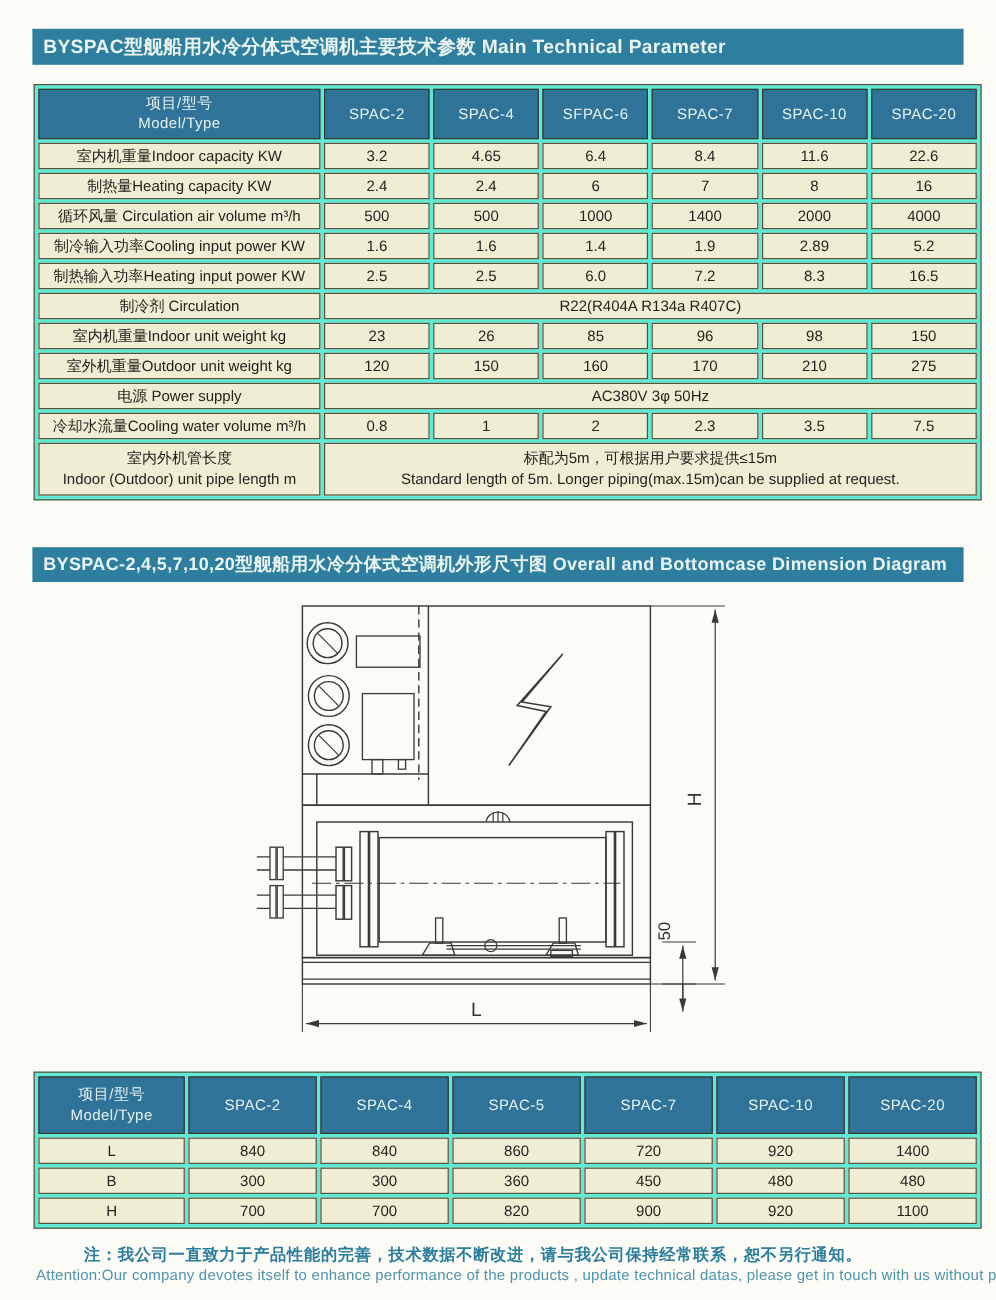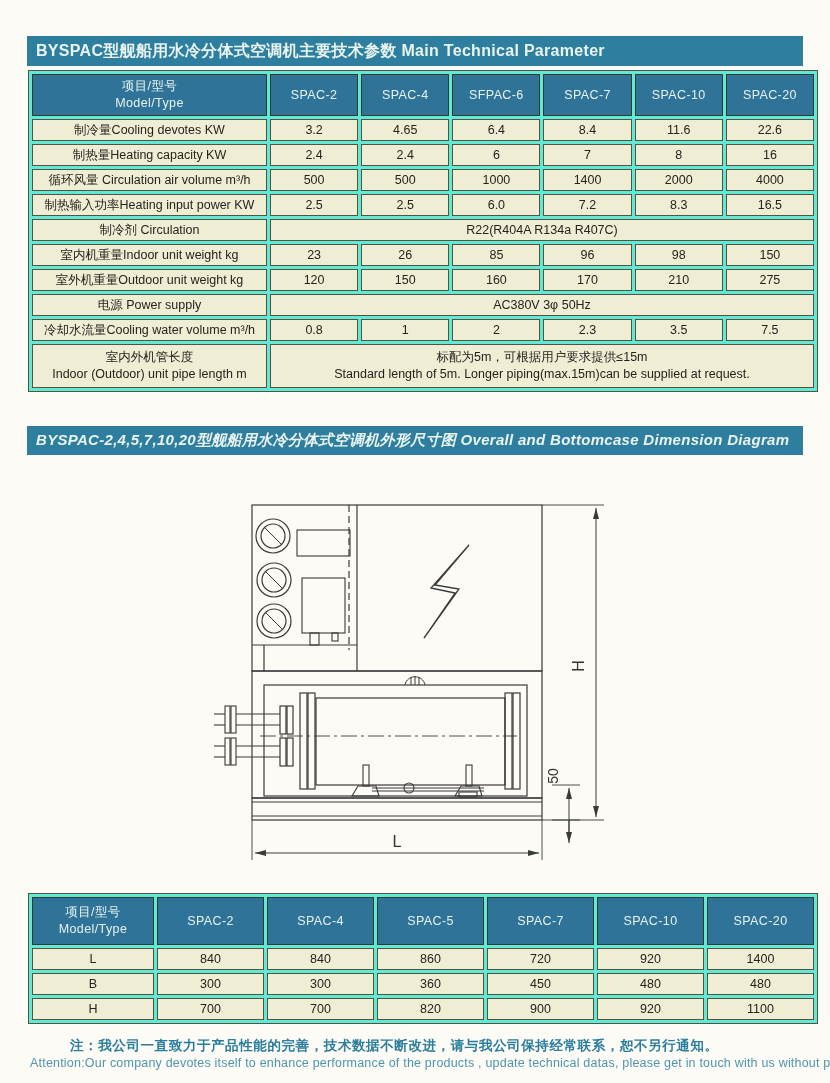--- a/index.html
+++ b/index.html
@@ -17,22 +17,22 @@
     position: absolute;
     left: 27px;
     width: 776px;
     background: #2e7e9f;
     color: #e9f4ef;
     font-weight: bold;
     padding: 5px 9px 4px 9px;
     letter-spacing: 0.3px;
     white-space: nowrap;
   }
-  #banner1 { top: 36px; height: 30px; font-size: 16px; }
-  #banner2 { top: 426px; height: 29px; font-size: 15px; font-style: italic; }
+  #banner1 { top: 24px; height: 30px; font-size: 16px; }
+  #banner2 { top: 456px; height: 29px; font-size: 15px; }
 
   table.data {
     position: absolute;
     border-collapse: separate;
     border-spacing: 3px;
     background: #5eead4;
     border: 1px solid #55523f;
     table-layout: fixed;
   }
   table.data th {
@@ -111,21 +111,21 @@
       <div>Model/Type</div>
     </th>
     <th>SPAC-2</th>
     <th>SPAC-4</th>
     <th>SFPAC-6</th>
     <th>SPAC-7</th>
     <th>SPAC-10</th>
     <th>SPAC-20</th>
   </tr>
   <tr>
-    <td>制冷量Cooling devotes  KW</td>
+    <td>室内机重量Indoor capacity  KW</td>
     <td>3.2</td>
     <td>4.65</td>
     <td>6.4</td>
     <td>8.4</td>
     <td>11.6</td>
     <td>22.6</td>
   </tr>
   <tr>
     <td>制热量Heating capacity KW</td>
     <td>2.4</td>
@@ -136,20 +136,29 @@
     <td>16</td>
   </tr>
   <tr>
     <td>循环风量 Circulation air volume m³/h</td>
     <td>500</td>
     <td>500</td>
     <td>1000</td>
     <td>1400</td>
     <td>2000</td>
     <td>4000</td>
+  </tr>
+  <tr>
+    <td>制冷输入功率Cooling input power  KW</td>
+    <td>1.6</td>
+    <td>1.6</td>
+    <td>1.4</td>
+    <td>1.9</td>
+    <td>2.89</td>
+    <td>5.2</td>
   </tr>
   <tr>
     <td>制热输入功率Heating input power  KW</td>
     <td>2.5</td>
     <td>2.5</td>
     <td>6.0</td>
     <td>7.2</td>
     <td>8.3</td>
     <td>16.5</td>
   </tr>

